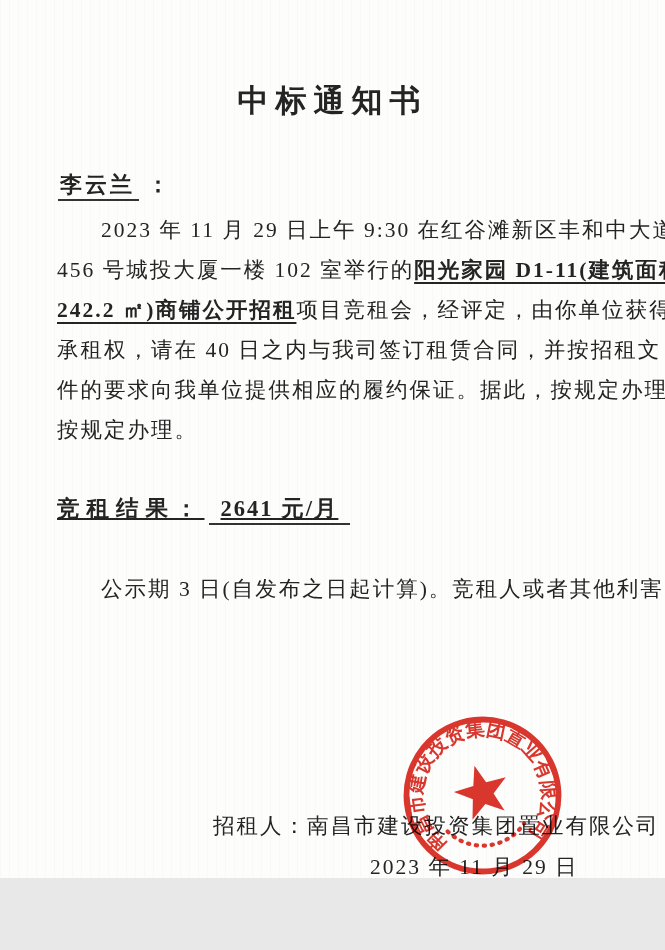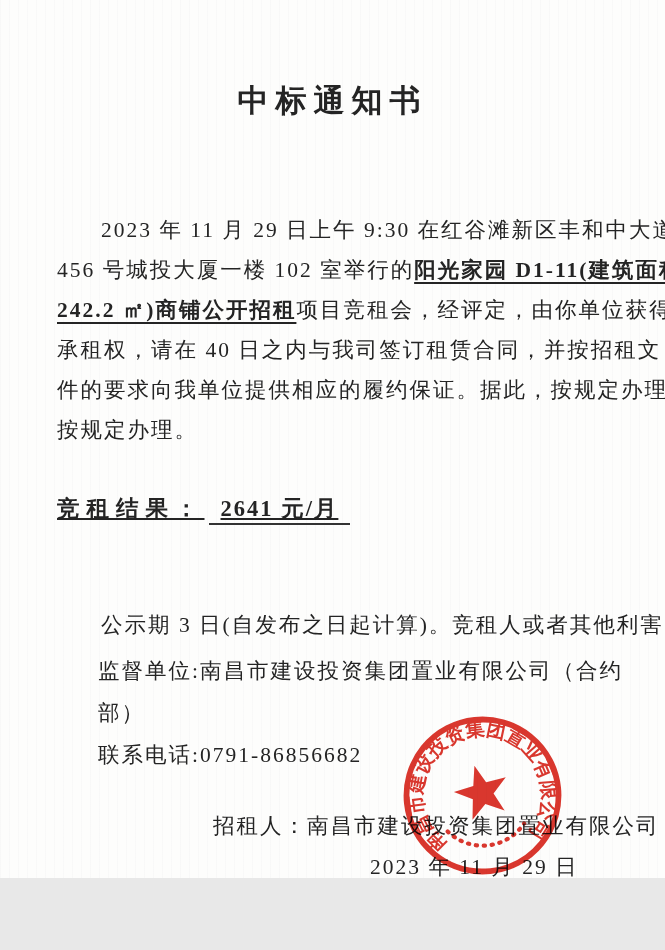--- a/index.html
+++ b/index.html
@@ -46,21 +46,21 @@
     font-size:22.5px;font-weight:700;text-decoration:underline;
   }
   .result-line .rlabel{letter-spacing:7px;}
   .result-line .rvalue{
     margin-left:4px;padding:0 12px 2px 12px;
     border-bottom:2px solid #333;
     letter-spacing:2px;
   }
   .notice-block{
     position:absolute;top:571px;left:57px;width:558px;
-    font-size:21.5px;line-height:37px;letter-spacing:2px;margin-top:36px;
+    font-size:21.5px;line-height:37px;letter-spacing:2px;
   }
   .contact-block{
     position:absolute;top:650px;left:98px;
     font-size:21.5px;line-height:42px;letter-spacing:2px;
   }
   .footer-lessor{
     position:absolute;top:811px;left:213px;
     font-size:21.5px;letter-spacing:2px;
   }
   .footer-date{
@@ -74,42 +74,41 @@
     opacity:0.92;
   }
 </style>
 </head>
 <body>
 
 <div class="page">
 
   <div class="title">中标通知书</div>
 
+  <div class="recipient">
+    <span class="name">李云兰</span><span class="colon">：</span>
+  </div>
 
   <div class="body-block">
     <div class="jline indent"><span>2023 年 11 月 29 日上午 9:30 在红谷滩新区丰和中大道</span></div>
     <div class="jline"><span>456 号城投大厦一楼 102 室举行的</span><span class="bu">阳光家园 D1-11(建筑面积</span></div>
     <div class="jline"><span class="bu">242.2 ㎡)商铺公开招租</span><span>项目竞租会，经评定，由你单位获得</span></div>
     <div class="jline"><span>承租权，请在 40 日之内与我司签订租赁合同，并按招租文</span></div>
     <div class="jline"><span>件的要求向我单位提供相应的履约保证。据此，按规定办理</span></div>
     <div class="lline"><span>按规定办理。</span></div>
   </div>
 
   <div class="result-line">
     <span class="rlabel">竞租结果：</span><span class="rvalue">2641 元/月</span>
   </div>
 
   <div class="notice-block">
     <div class="jline indent"><span>公示期 3 日(自发布之日起计算)。竞租人或者其他利害</span></div>
   </div>
 
-  <div class="contact-block">
-    <div>监督单位:南昌市建设投资集团置业有限公司（合约部）</div>
-    <div>联系电话:0791-86856682</div>
-  </div>
 
   <div class="footer-lessor">招租人：南昌市建设投资集团置业有限公司</div>
   <div class="footer-date">2023 年 11 月 29 日</div>
 
   <svg class="seal" viewBox="0 0 200 200" aria-hidden="true">
     <g transform="rotate(-6 100 100)">
       <circle cx="100" cy="100" r="91" fill="none" stroke="#d8261c" stroke-width="7"></circle>
       <path id="sealTextPath" d="M 51.8 153.5 A 72 72 0 1 1 148.2 153.5" fill="none"></path>
       <text font-size="25" font-weight="700" fill="#d8261c" font-family="Liberation Serif, DejaVu Serif, serif">
         <textPath href="#sealTextPath" textLength="345" lengthAdjust="spacingAndGlyphs">南昌市建设投资集团置业有限公司</textPath>

